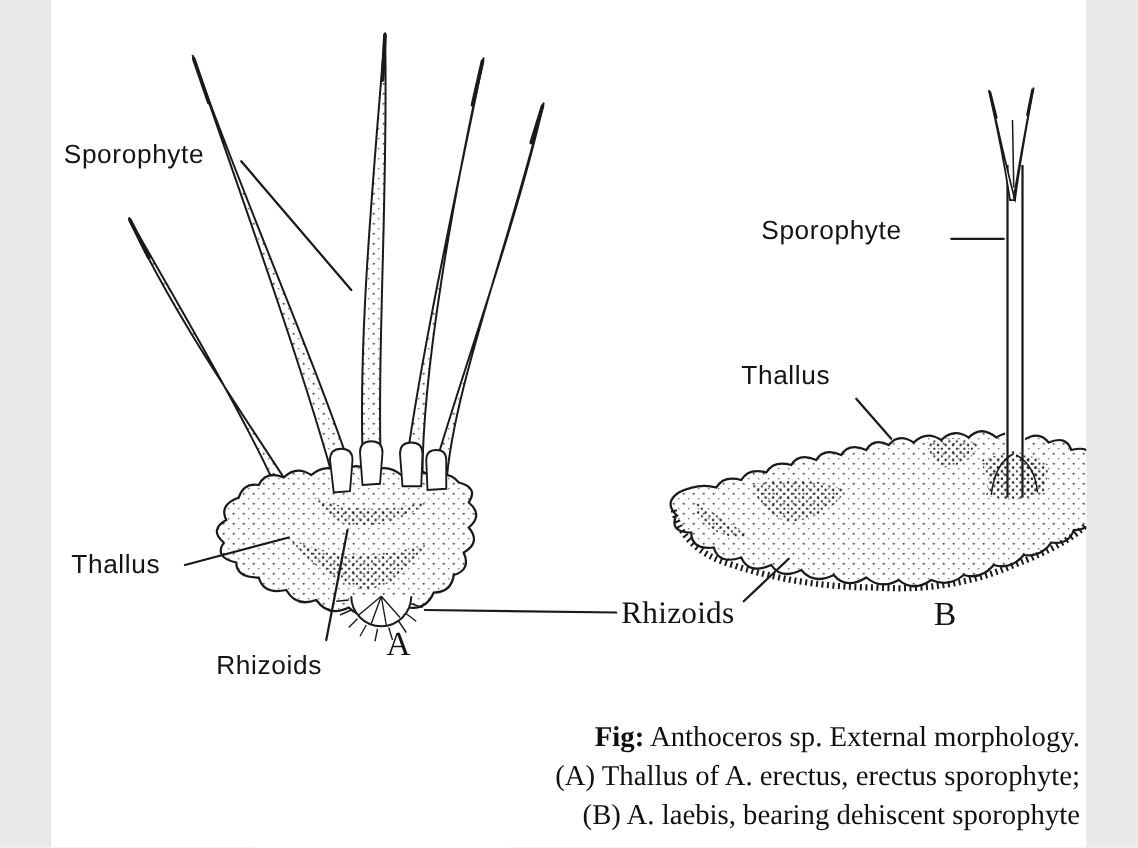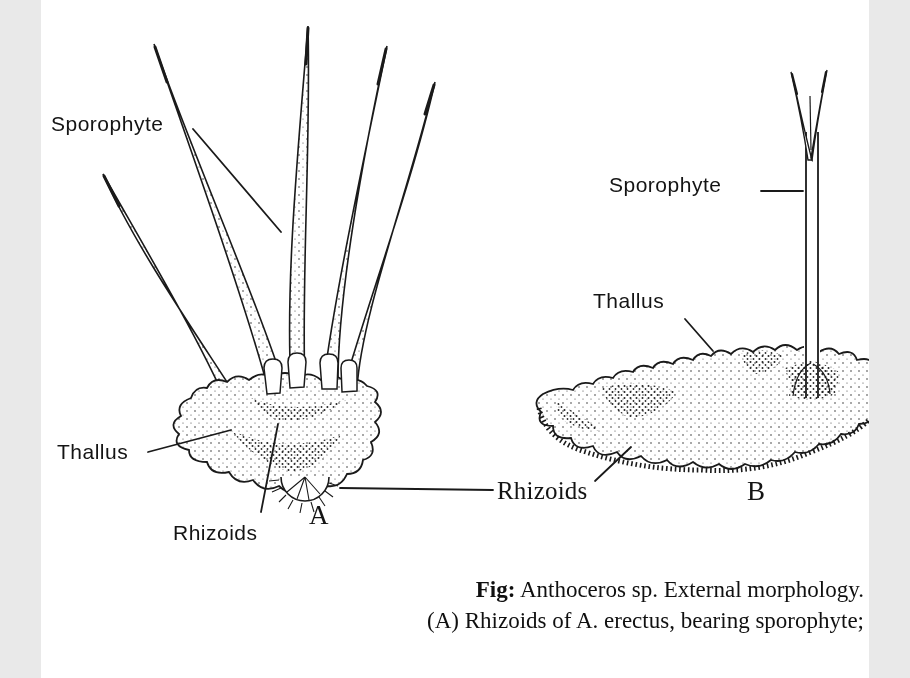--- a/index.html
+++ b/index.html
@@ -155,18 +155,21 @@
   <div class="lbl serif" style="left:456px; top:477px">Rhizoids</div>
 
   <div class="lbl letter" style="left:706px; top:476px">B</div>
 
   <div class="caption">
     <div>
       <span class="fig">Fig:</span>
       <span>Anthoceros sp. External morphology.</span>
     </div>
     <div class="indent">
-      <span>(A) Rhizoids of </span><span class="it">A. erectus</span><span>, bearing sporophyte;</span>
+      <span>(A) Thallus of </span><span class="it">A. erectus</span><span>, erectus sporophyte;</span>
+    </div>
+    <div class="indent">
+      <span>(B) A. </span><span class="it">laebis</span><span>, bearing dehiscent sporophyte</span>
     </div>
   </div>
 
   <div class="scan-smudge"></div>
 </div>
 
 </body></html>

